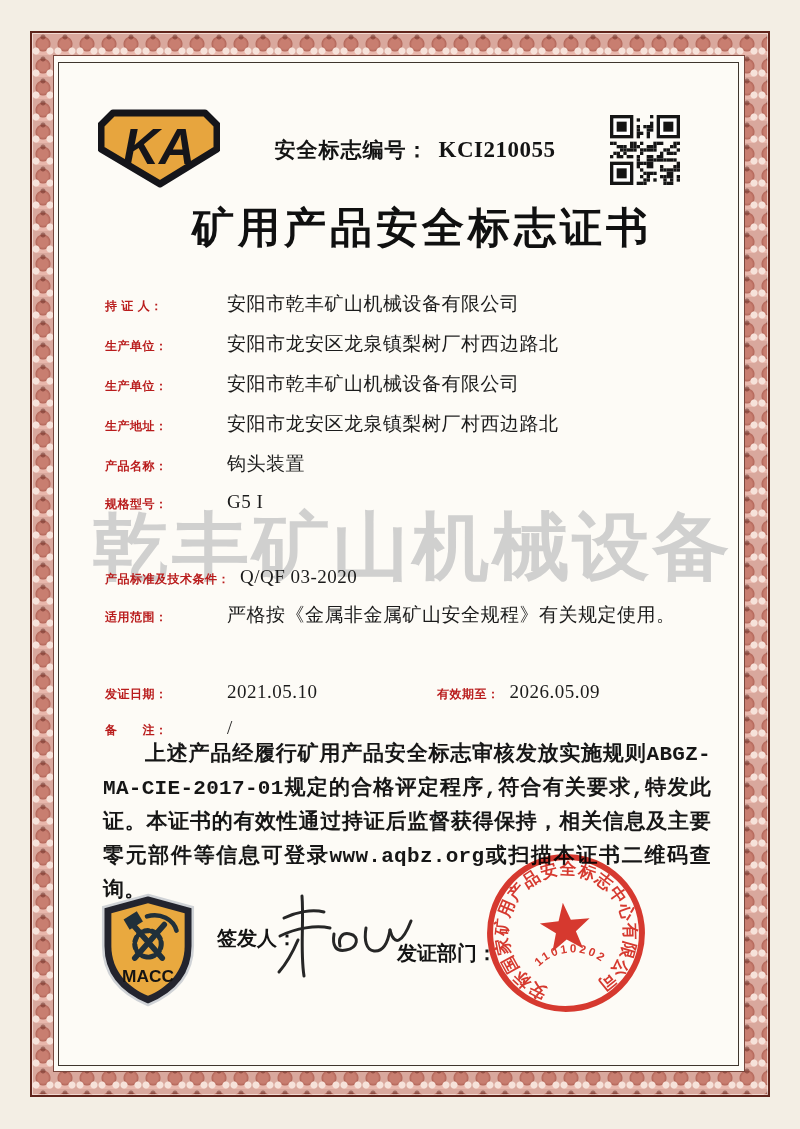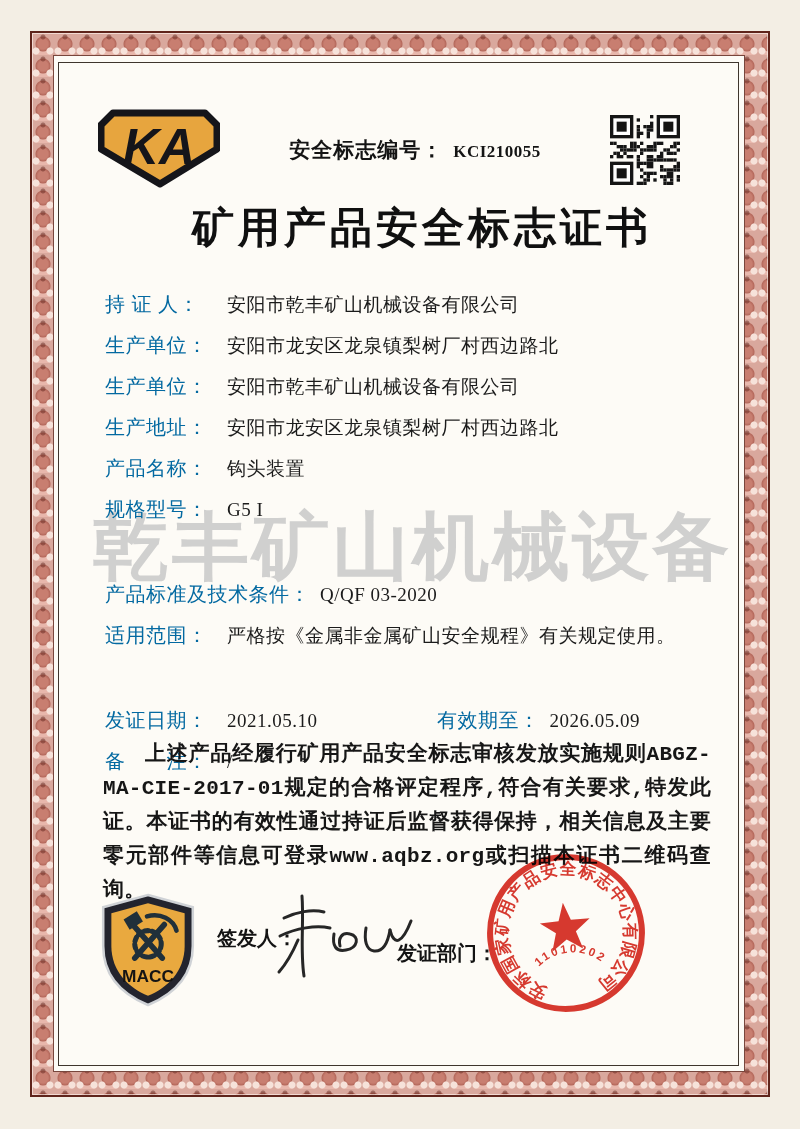--- a/index.html
+++ b/index.html
@@ -48,40 +48,40 @@
     position:absolute;left:98px;top:108px;width:582px;height:84px;
     display:flex;align-items:center;
   }
   .ka-badge{flex:0 0 auto;}
   .mark-number{
     flex:1 1 auto;text-align:center;white-space:nowrap;
     font-size:21px;color:#141414;
   }
   .mark-number .lbl{font-weight:bold;letter-spacing:1px;}
   .mark-number .num{
-    font-family:"Liberation Serif",serif;font-weight:bold;font-size:17px;
+    font-family:"Liberation Serif",serif;font-weight:bold;font-size:23px;
     margin-left:10px;letter-spacing:.5px;
   }
   .qr{flex:0 0 auto;width:70px;height:70px;}
 
   
   .cert-title{
     position:absolute;left:0;top:200px;width:800px;text-align:center;
     font-family:"Liberation Serif",serif;font-weight:900;
     font-size:42px;letter-spacing:4px;color:#101010;margin-left:22px;
   }
 
   
   .fields{
     position:absolute;left:105px;top:291px;width:610px;
     display:flex;flex-direction:column;gap:14px;
   }
   .field-row{display:flex;align-items:baseline;white-space:nowrap;}
   .f-label{
-    font-weight:normal;font-size:20px;color:#0369a1;min-width:112px;
+    font-weight:bold;font-size:12px;color:#b91c1c;min-width:112px;
     letter-spacing:.5px;
   }
   .f-label.wide{min-width:0;margin-top:44px;}
   .f-value{
     font-family:"Liberation Serif",serif;font-weight:normal;font-size:19px;
     color:#1b1b1b;margin-left:10px;letter-spacing:.5px;
   }
   .dates-row .f-value{min-width:118px;}
   .expiry-pair{margin-left:92px;display:flex;align-items:baseline;}
 

